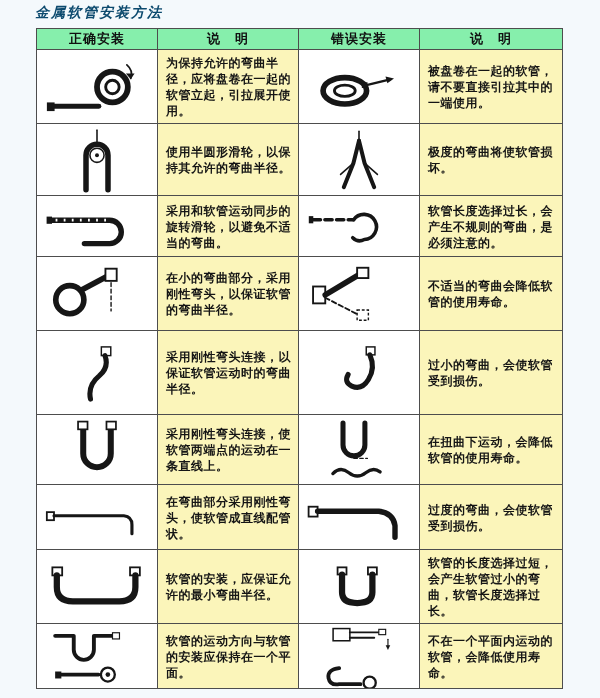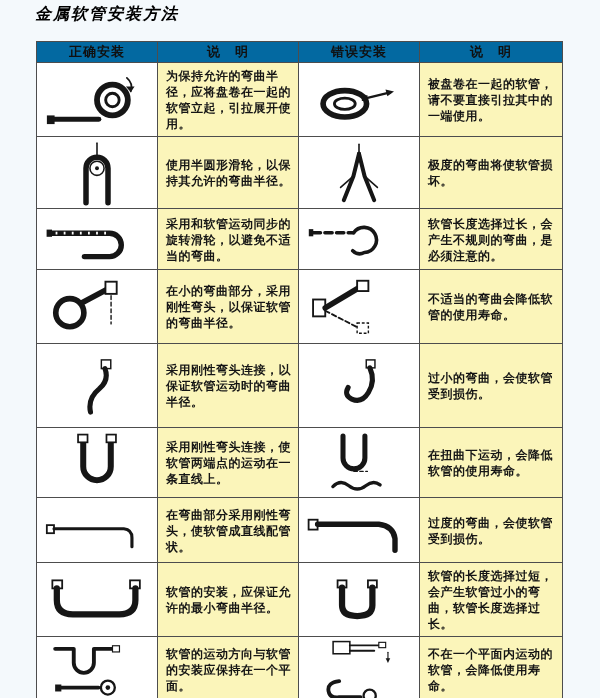--- a/index.html
+++ b/index.html
@@ -1,22 +1,22 @@
 <!DOCTYPE html>
 <html><head>
 <meta charset="utf-8">
 <style>
   html,body{margin:0;padding:0}
   body{width:600px;height:698px;background:#f4f9fc;overflow:hidden;
        font-family:"Liberation Sans","DejaVu Sans",sans-serif;color:#121212}
   .title{font-family:"Liberation Serif","DejaVu Serif",serif;font-style:italic;
-         font-weight:700;font-size:16px;letter-spacing:2px;margin:4px 0 16px 35px;color:#000000}
+         font-weight:700;font-size:14px;letter-spacing:2px;margin:4px 0 6px 35px;color:#0c4a6e}
   table.install{border-collapse:collapse;table-layout:fixed;margin-left:36px;width:526px;background:#fff}
   th,td{border:1px solid #4d4d4d}
-  th{background:#0369a1;height:20px;font-size:13px;font-weight:700;letter-spacing:1px;color:#101010;padding:0}
+  th{background:#86efac;height:20px;font-size:13px;font-weight:700;letter-spacing:1px;color:#101010;padding:0}
   td.fig{background:#ffffff;text-align:center;vertical-align:middle;padding:0}
   td.note{background:#fbf5ba;font-size:12px;font-weight:700;line-height:16px;
           padding:5px 7px 4px 8px;vertical-align:middle;letter-spacing:.5px;color:#151515}
   tr.r1{height:56px}tr.r2{height:72px}tr.r3{height:61px}tr.r4{height:74px}tr.r5{height:84px}
   tr.r6{height:70px}tr.r7{height:65px}tr.r8{height:71px}tr.r9{height:60px}
   svg{display:block;margin:0 auto}
   .sk{fill:none;stroke:#161616;stroke-linecap:round;stroke-linejoin:round}
   .fl{fill:#161616;stroke:none}
   .bx{fill:#ffffff;stroke:#161616}
 </style>

